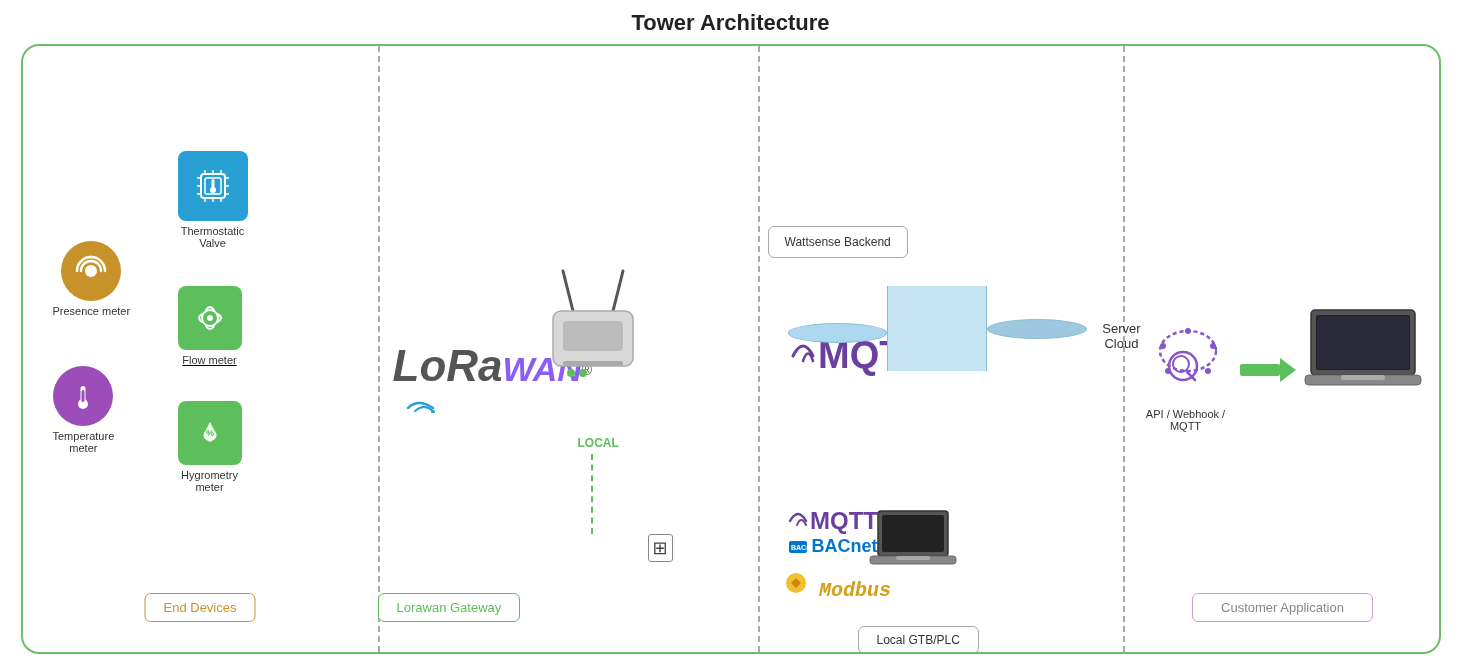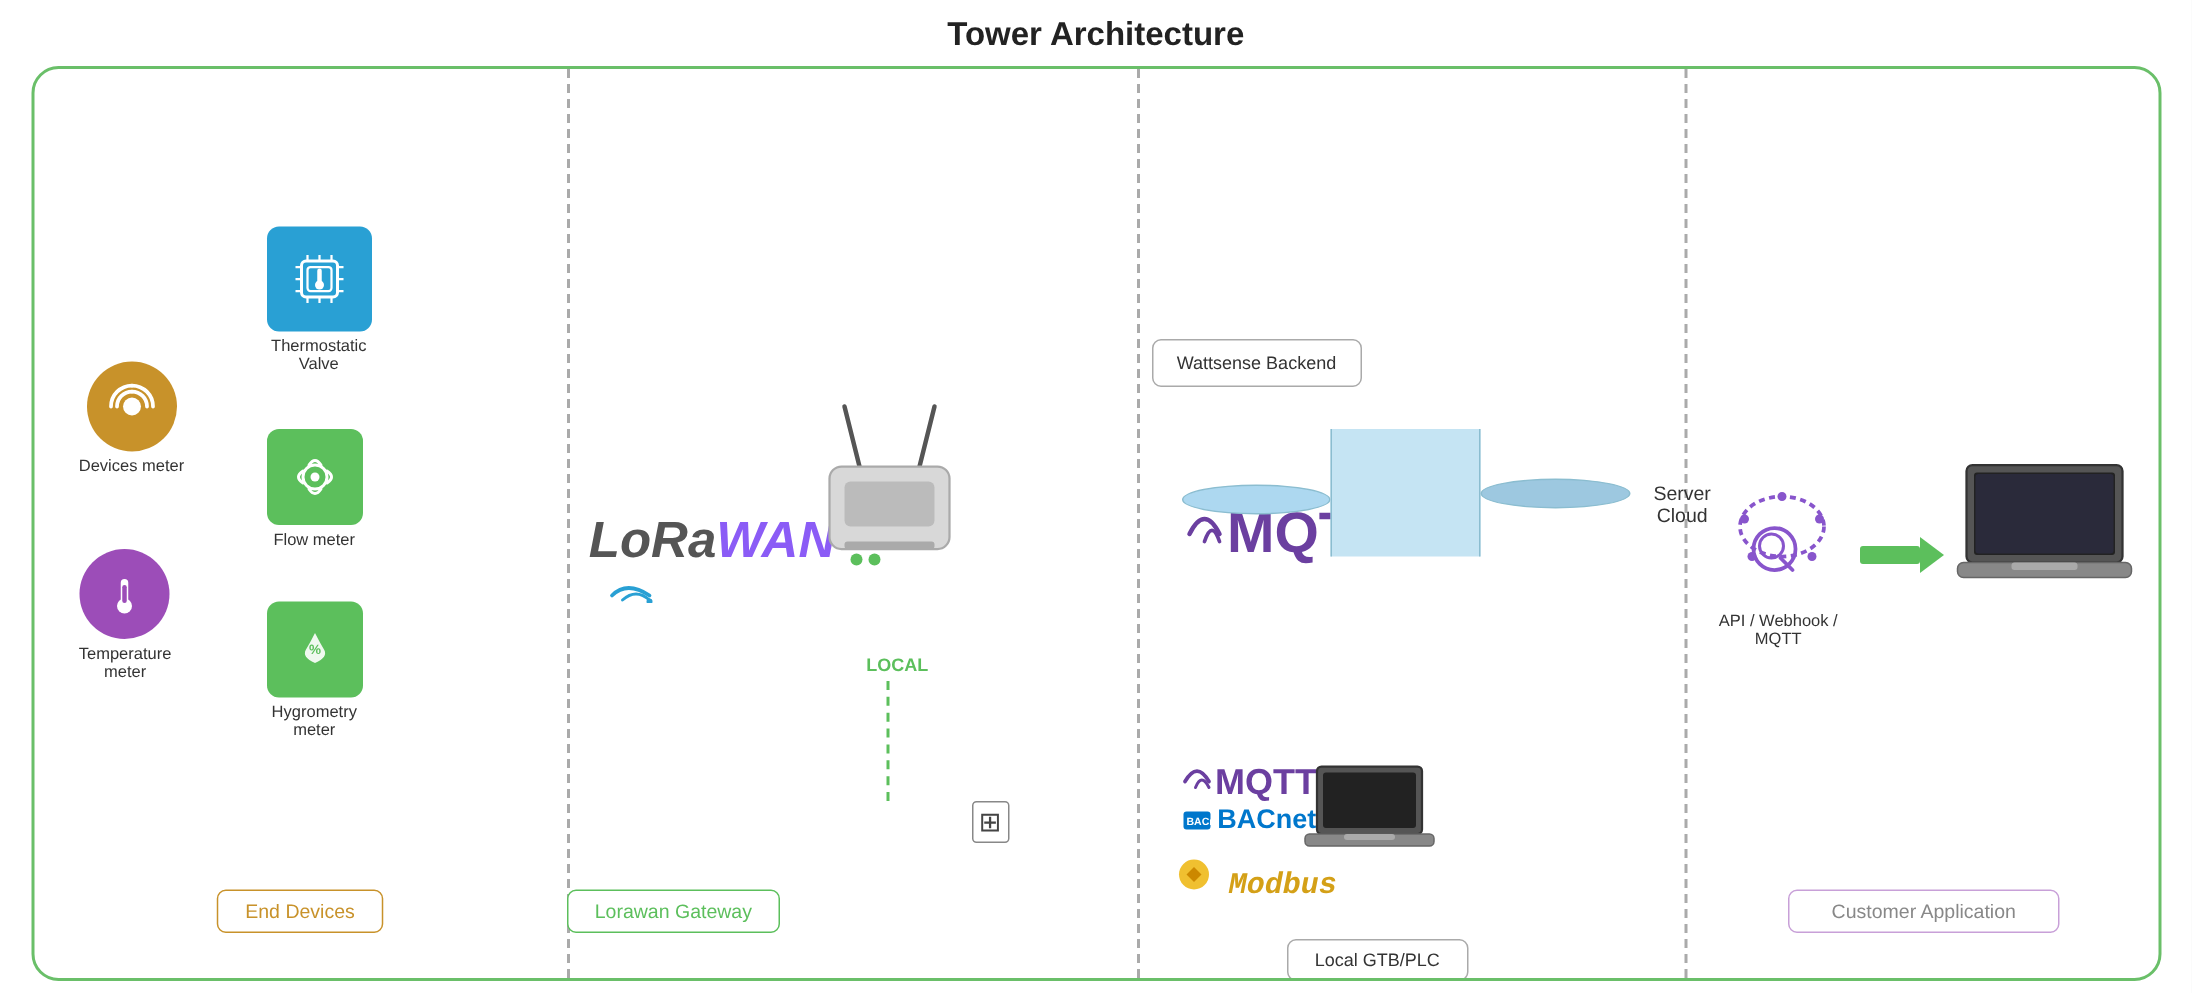--- a/index.html
+++ b/index.html
@@ -130,21 +130,21 @@
       <div class="device-group" style="left:30px; top:195px;">
         <div class="device-icon presence-icon">
           <svg width="36" height="36" viewBox="0 0 36 36">
             <circle cx="18" cy="18" r="6" fill="white"></circle>
             <path d="M18 8 A10 10 0 0 1 28 18" fill="none" stroke="white" stroke-width="2.5" stroke-linecap="round"></path>
             <path d="M18 8 A10 10 0 0 0 8 18" fill="none" stroke="white" stroke-width="2.5" stroke-linecap="round"></path>
             <path d="M18 4 A14 14 0 0 1 32 18" fill="none" stroke="white" stroke-width="2.5" stroke-linecap="round"></path>
             <path d="M18 4 A14 14 0 0 0 4 18" fill="none" stroke="white" stroke-width="2.5" stroke-linecap="round"></path>
           </svg>
         </div>
-        <div class="device-label">Devices
+        <div class="device-label">Presence
 meter</div>
       </div>
 
       <div class="device-group" style="left:155px; top:105px;">
         <div class="device-icon thermostatic-icon" style="width:70px;height:70px;border-radius:8px;">
           <svg width="44" height="44" viewBox="0 0 44 44">
 
             <rect x="10" y="10" width="24" height="24" rx="3" fill="none" stroke="white" stroke-width="2"></rect>
             <rect x="14" y="14" width="16" height="16" rx="2" fill="none" stroke="white" stroke-width="1.5"></rect>
 
@@ -161,21 +161,21 @@
             <line x1="6" y1="22" x2="10" y2="22" stroke="white" stroke-width="1.5"></line>
             <line x1="6" y1="30" x2="10" y2="30" stroke="white" stroke-width="1.5"></line>
             <line x1="34" y1="14" x2="38" y2="14" stroke="white" stroke-width="1.5"></line>
             <line x1="34" y1="22" x2="38" y2="22" stroke="white" stroke-width="1.5"></line>
             <line x1="34" y1="30" x2="38" y2="30" stroke="white" stroke-width="1.5"></line>
           </svg>
         </div>
         <div class="device-label">Thermostatic<br>Valve</div>
       </div>
 
-      <div class="device-group" style="left:155px; top:240px;">
+      <div class="device-group" style="left:155px; top:240px;text-decoration:underline;">
         <div class="device-icon flow-icon" style="width:64px;height:64px;border-radius:8px;">
           <svg width="38" height="38" viewBox="0 0 38 38">
             <circle cx="19" cy="19" r="8" fill="none" stroke="white" stroke-width="2"></circle>
             <path d="M11 15 Q5 19 11 23" fill="none" stroke="white" stroke-width="2" stroke-linecap="round"></path>
             <path d="M27 15 Q33 19 27 23" fill="none" stroke="white" stroke-width="2" stroke-linecap="round"></path>
             <path d="M15 11 Q19 5 23 11" fill="none" stroke="white" stroke-width="2" stroke-linecap="round"></path>
             <path d="M15 27 Q19 33 23 27" fill="none" stroke="white" stroke-width="2" stroke-linecap="round"></path>
             <circle cx="19" cy="19" r="3" fill="white"></circle>
           </svg>
         </div>
@@ -206,21 +206,21 @@
 
 
       <div class="end-devices-badge">
         <span>End Devices</span>
       </div>
     </div>
 
     <div class="gateway-section">
 
       <div style="position:absolute; left:15px; top:295px;">
-        <span style="font-size:34px; font-weight:900; color:#555; font-style:italic;">LoRa</span><span style="font-size:34px; font-weight:900; color:#8b5cf6; font-style:italic;">WAN</span><sup style="font-size:14px; color:#555; vertical-align:super;">®</sup>
+        <span style="font-size:44px; font-weight:900; color:#555; font-style:italic;">LoRa</span><span style="font-size:34px; font-weight:900; color:#8b5cf6; font-style:italic;">WAN</span><sup style="font-size:14px; color:#555; vertical-align:super;">®</sup>
         
         <div style="margin-top:2px; margin-left:10px;">
           <svg width="60" height="20" viewBox="0 0 60 20">
             <path d="M5 15 Q15 5 30 15" fill="none" stroke="#29a0d4" stroke-width="2.5" stroke-linecap="round"></path>
             <path d="M12 18 Q21 10 30 18" fill="none" stroke="#29a0d4" stroke-width="2" stroke-linecap="round"></path>
             <circle cx="30" cy="19" r="2" fill="#29a0d4"></circle>
           </svg>
         </div>
       </div>
 

